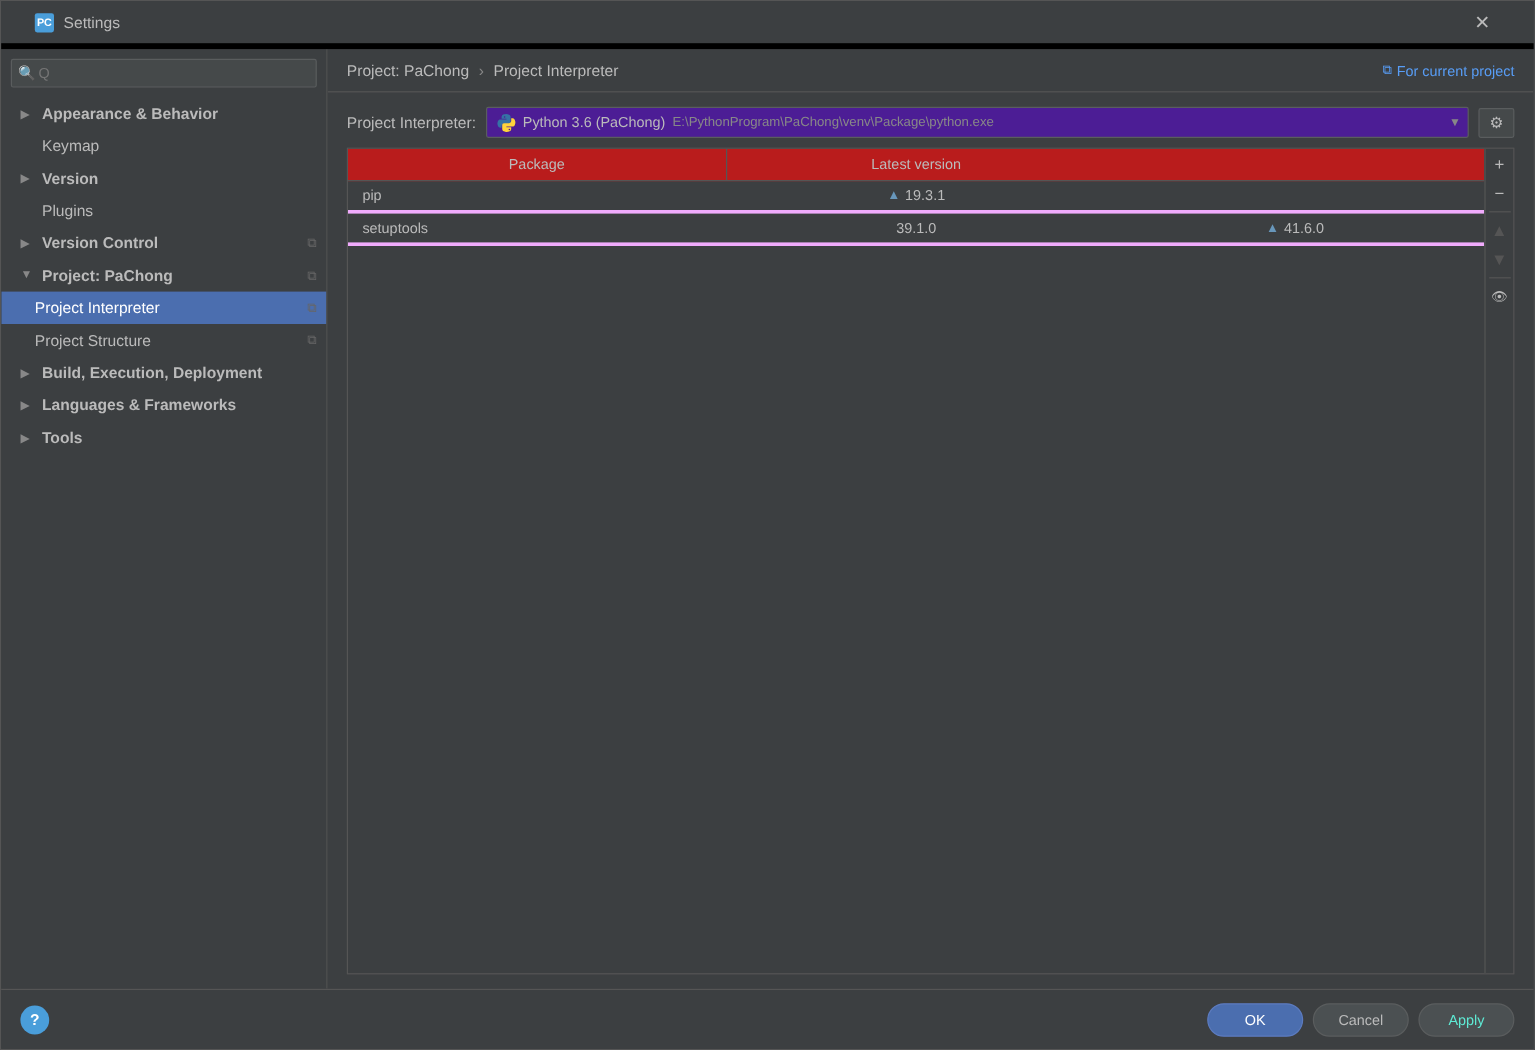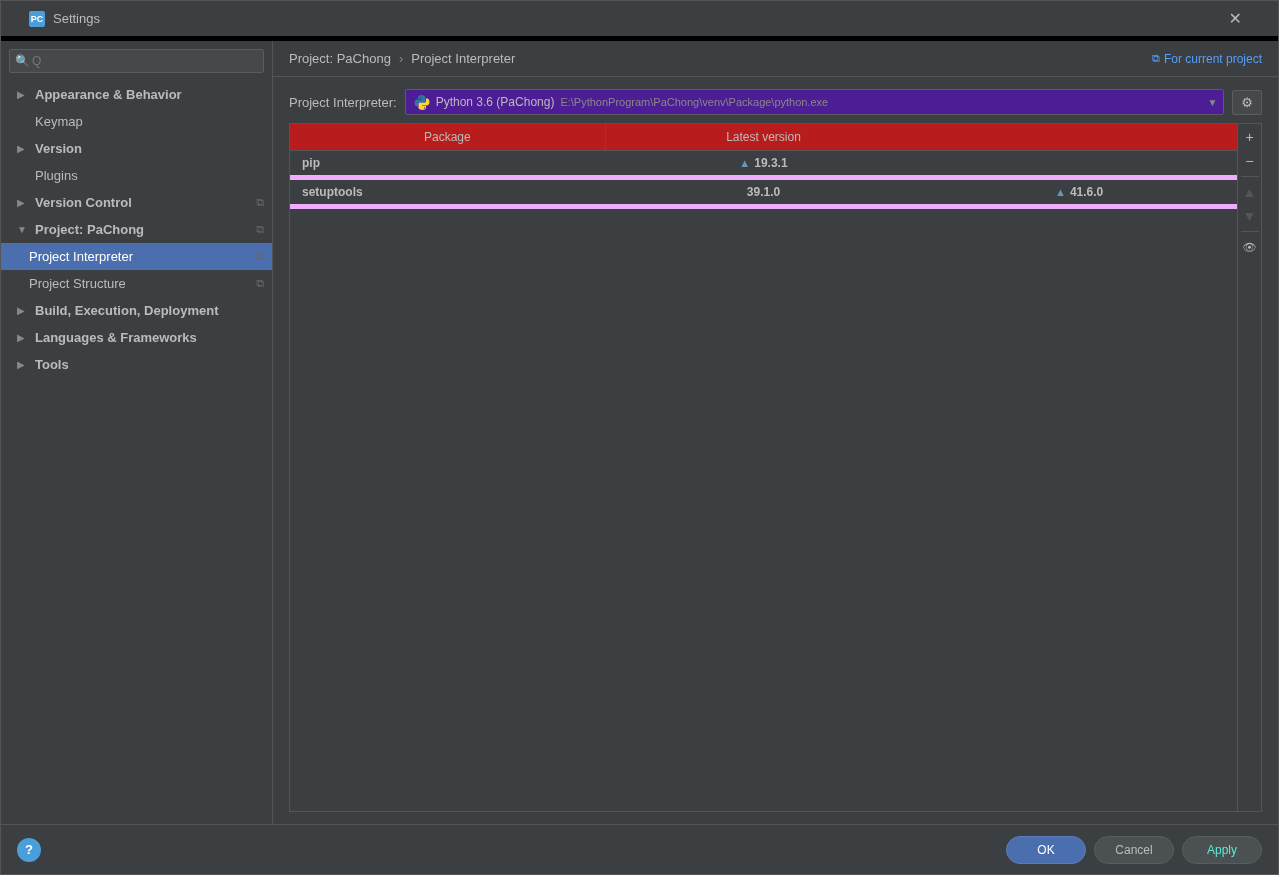--- a/index.html
+++ b/index.html
@@ -233,22 +233,21 @@
       padding: 6px 12px;
       color: #bbb;
       font-size: 12px;
       text-align: center;
       border-right: 1px solid #555;
     }
     .table-header-cell:last-child { border-right: none; }
     .table-row {
       display: grid;
       grid-template-columns: 1fr 1fr 1fr;
-      border-bottom: 5px solid #f0abfc;
-      font-weight: bold;
+      border-bottom: 3px solid #f0abfc;
     }
     .table-cell {
       padding: 5px 12px;
       color: #bbb;
       font-size: 12px;
     }
     .table-cell.version-cell {
       text-align: center;
     }
     .table-cell.latest-cell {

